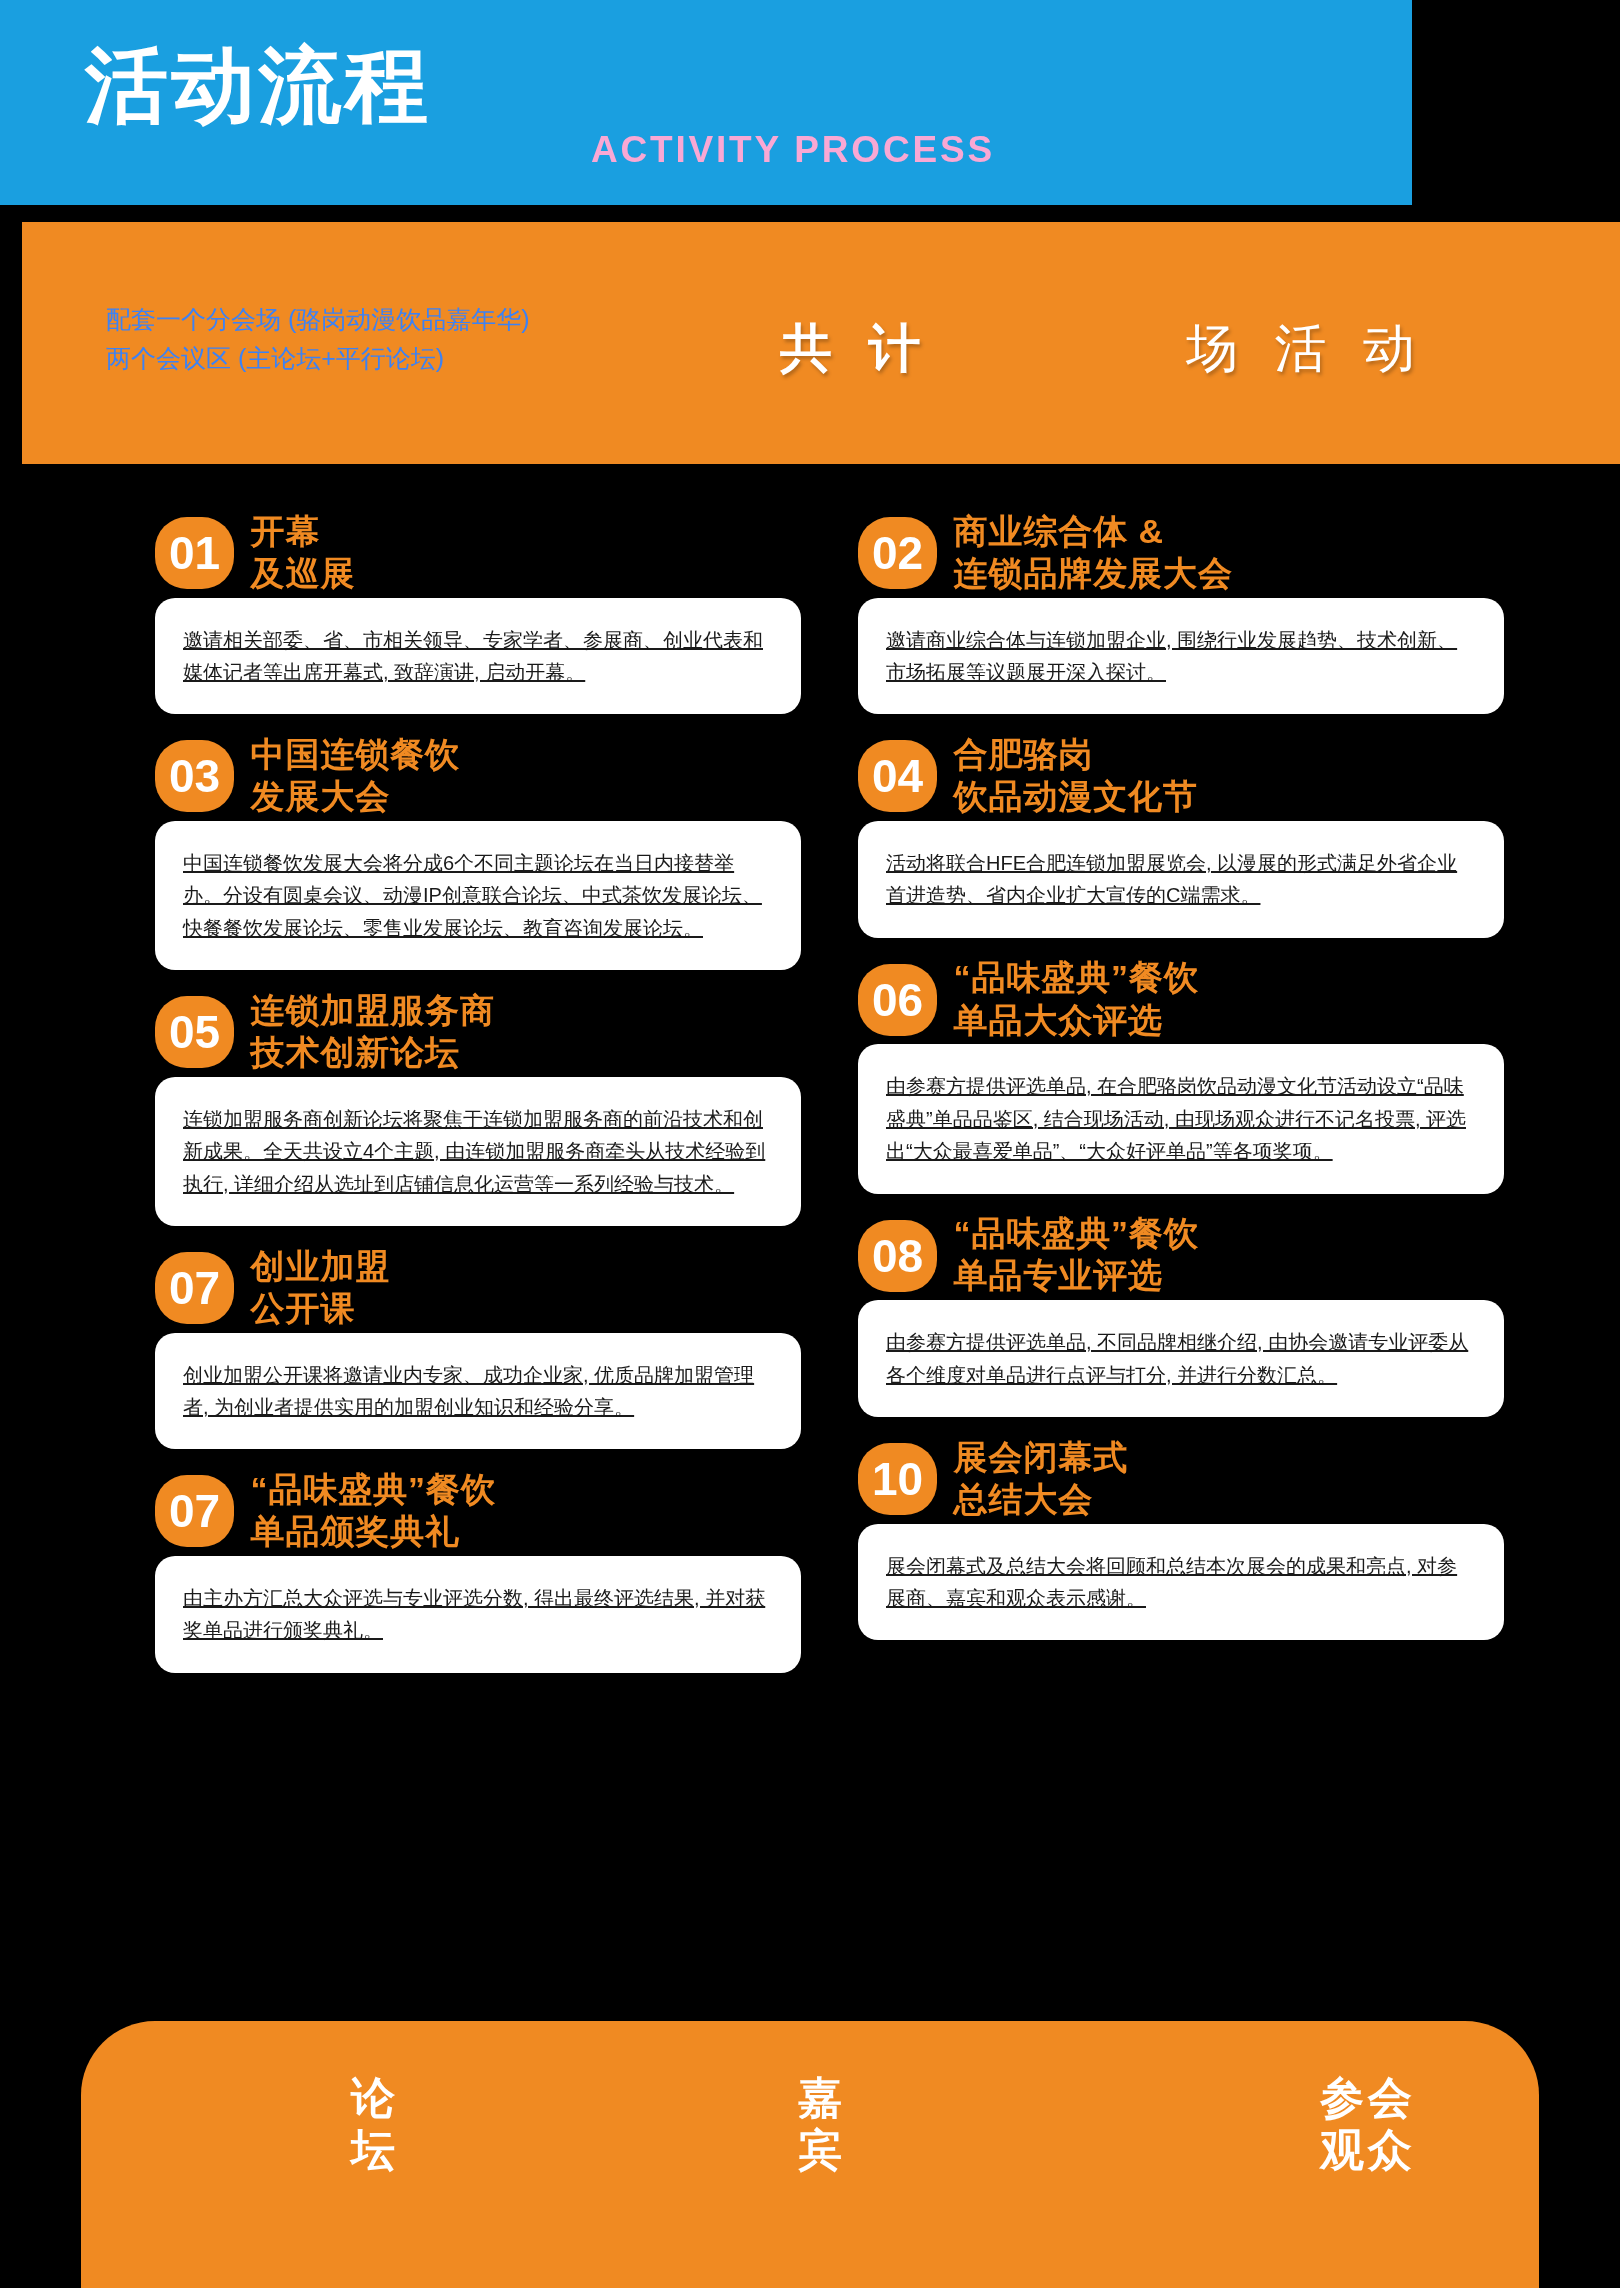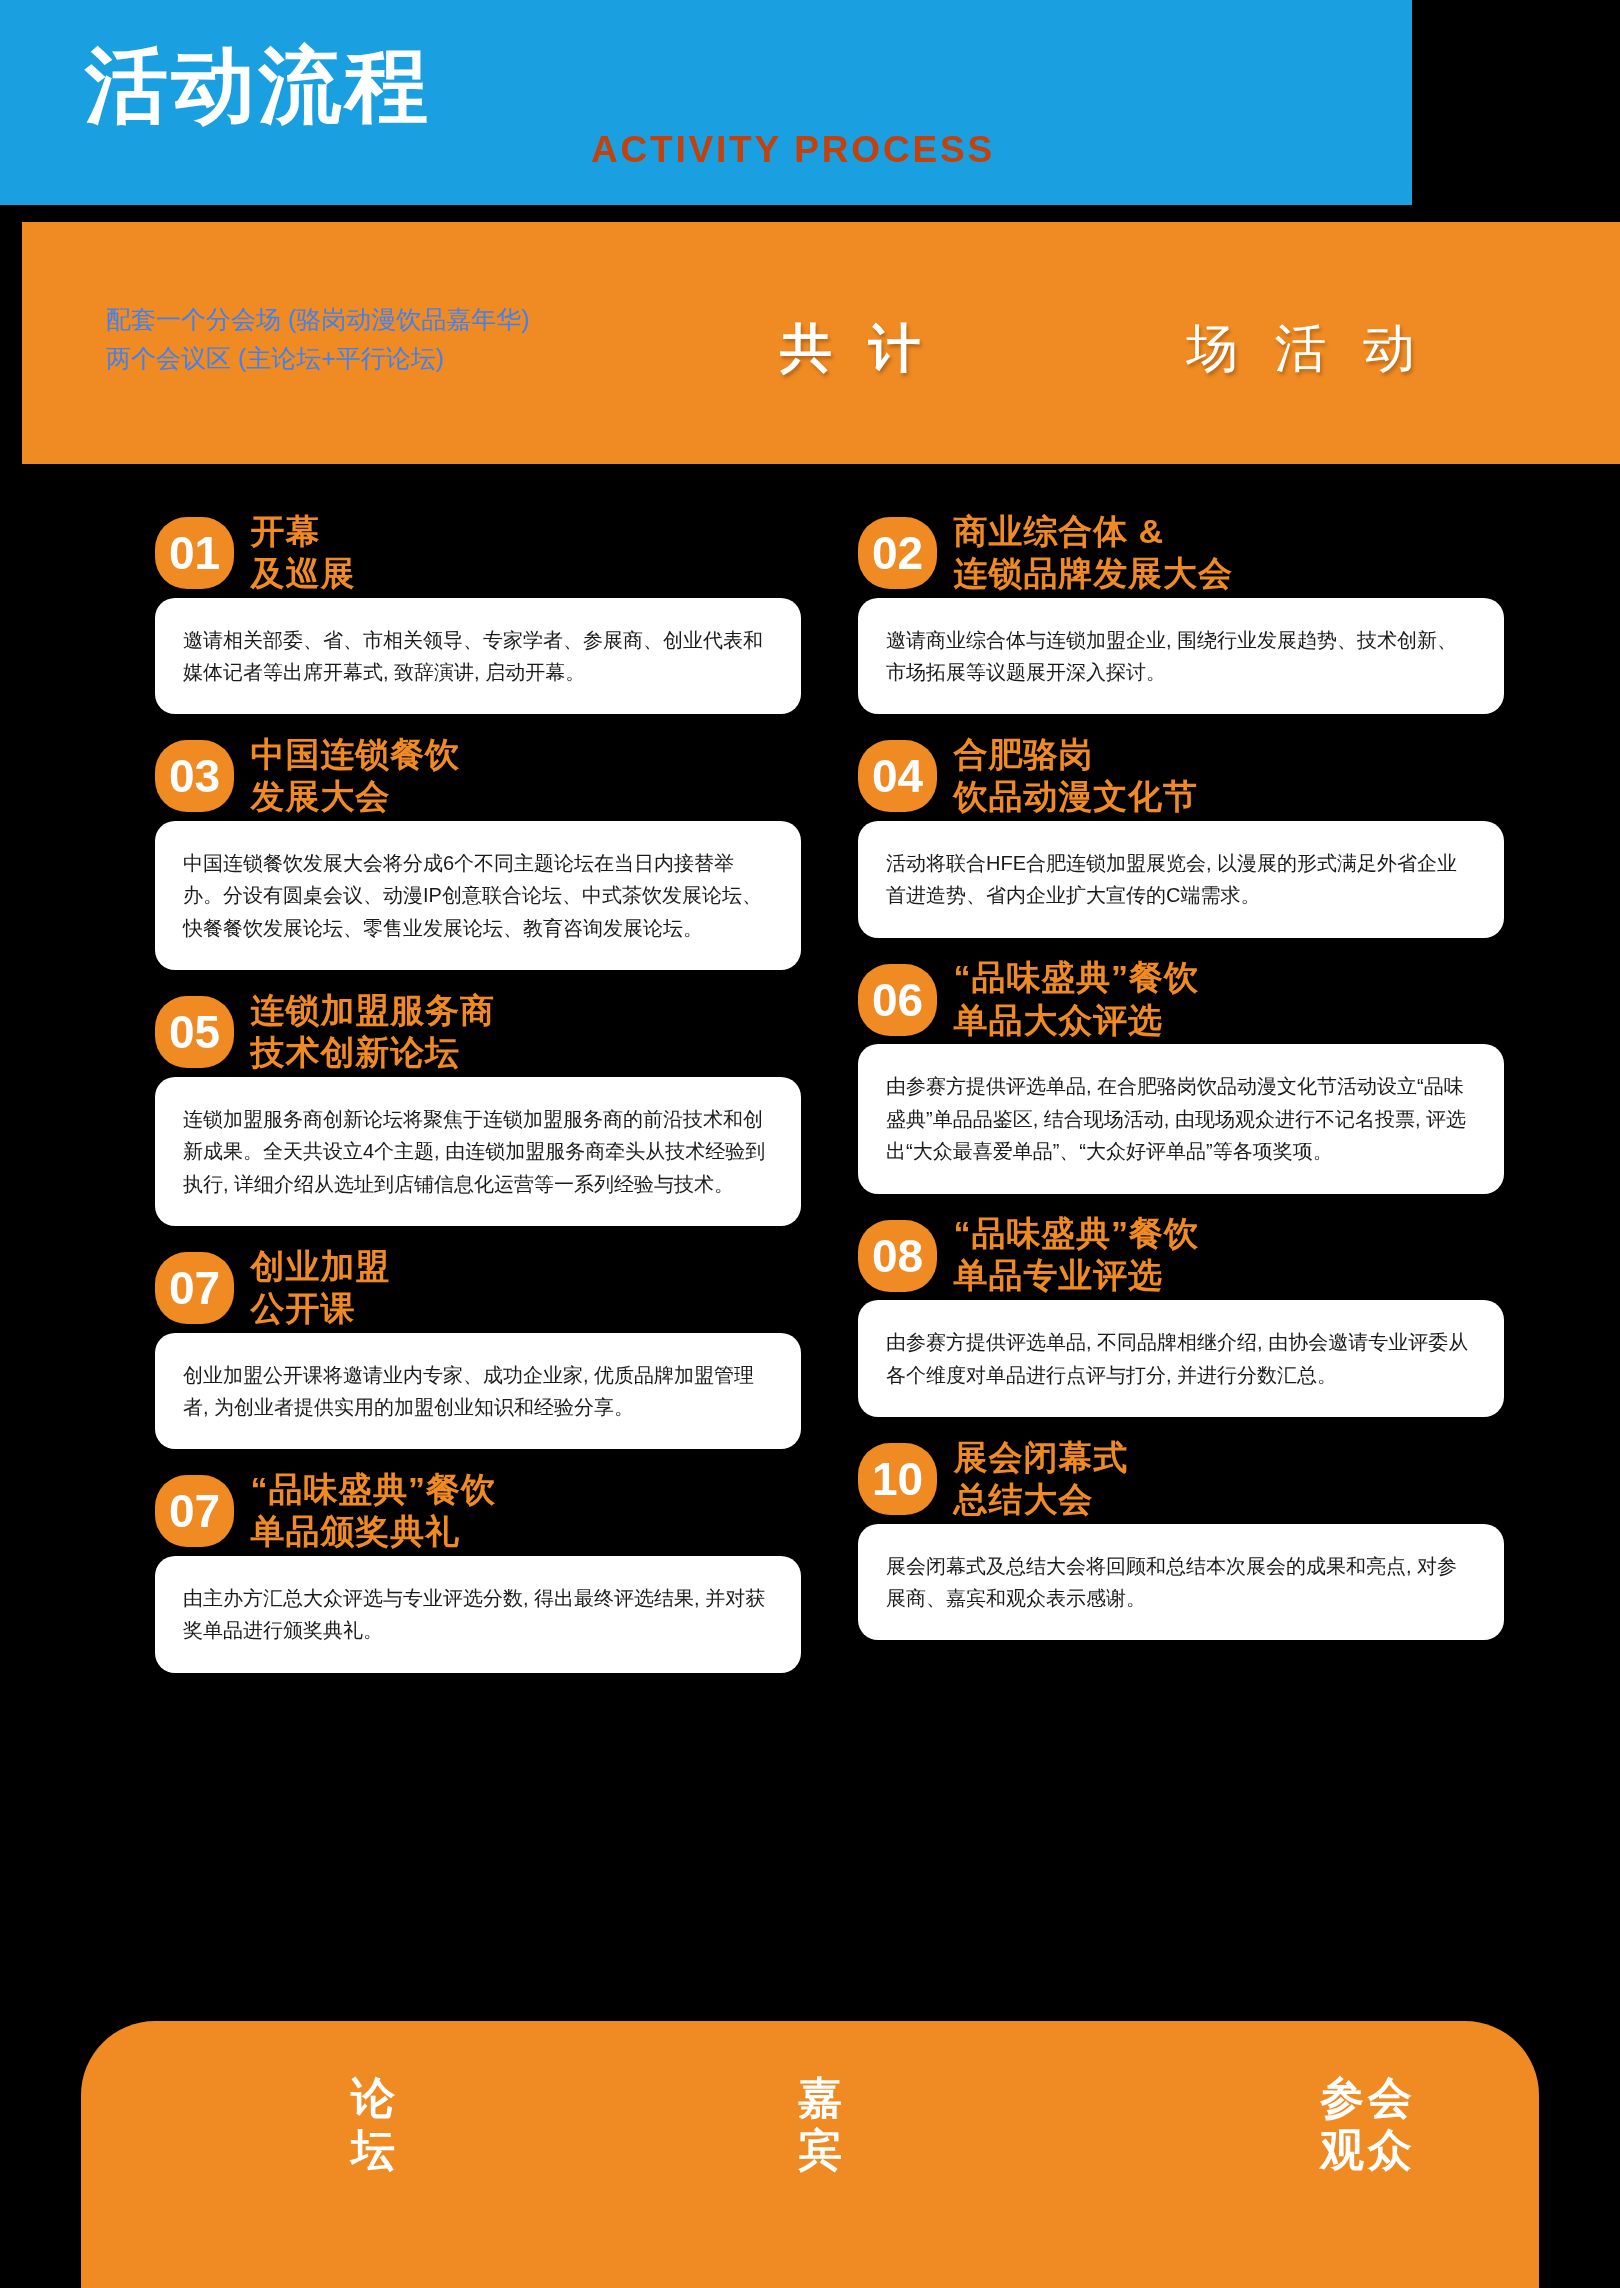--- a/index.html
+++ b/index.html
@@ -34,21 +34,21 @@
     letter-spacing: 3.7px;
     line-height: 1;
     white-space: nowrap;
   }
   .header-sub {
     position: absolute;
     left: 591px;
     top: 129px;
     font-size: 37px;
     font-weight: bold;
-    color: #c2410c;
+    color: #f9a8d4;
     letter-spacing: 2.8px;
     white-space: nowrap;
   }
 
   
   .orange-band {
     position: absolute;
     left: 22px;
     top: 222px;
     width: 1599px;
@@ -138,20 +138,21 @@
   .item-body {
     background: #ffffff;
     border-radius: 20px;
     padding: 26px 28px 26px 28px;
     font-size: 20px;
     line-height: 1.62;
     color: #1a1a1a;
     position: relative;
     z-index: 1;
     margin-top: 18.5px;
+    text-decoration: underline;
   }
 
   
   .bottom-block {
     position: absolute;
     left: 81px;
     top: 2021px;
     width: 1458px;
     height: 268px;
     background: #f08a22;

